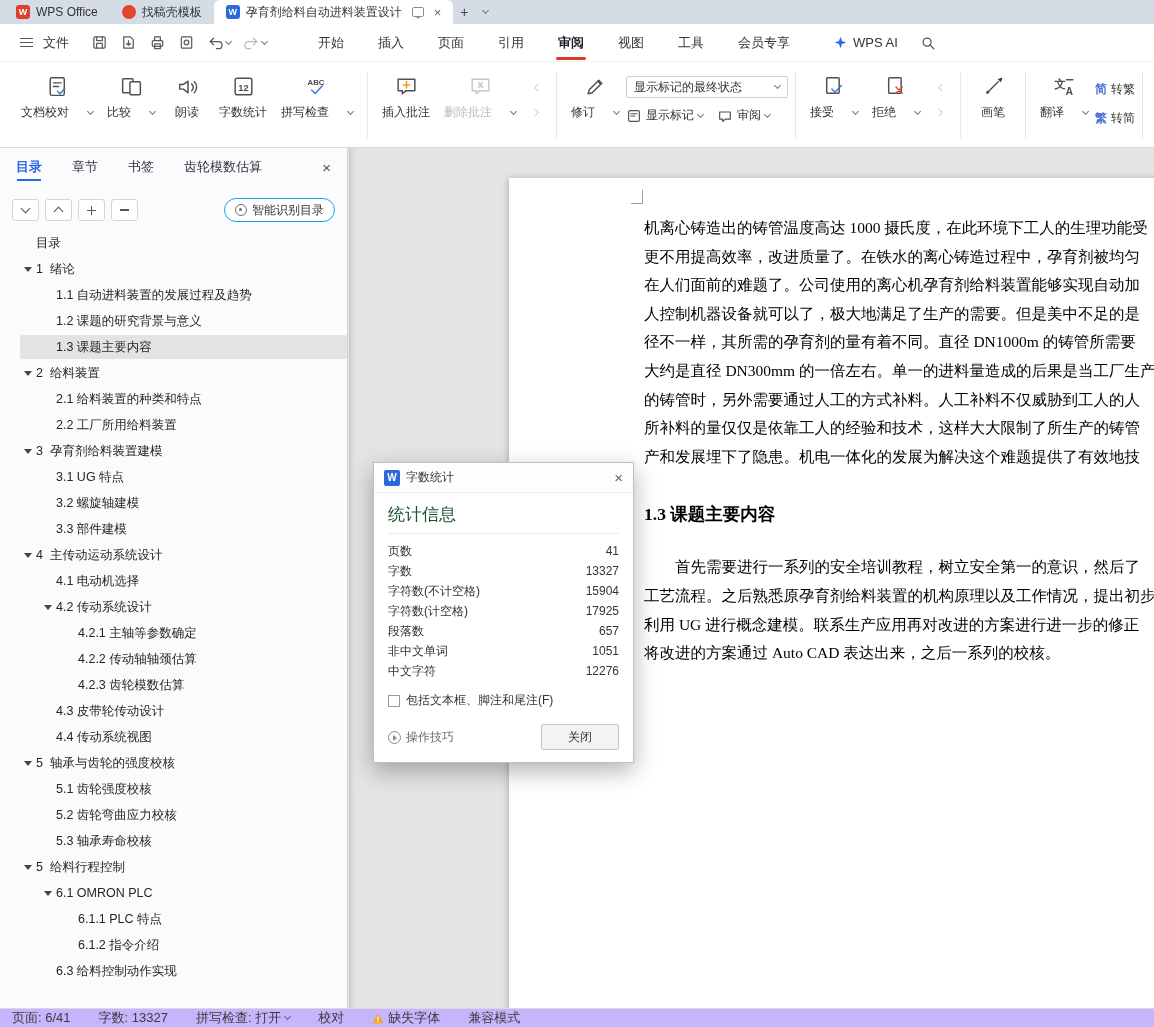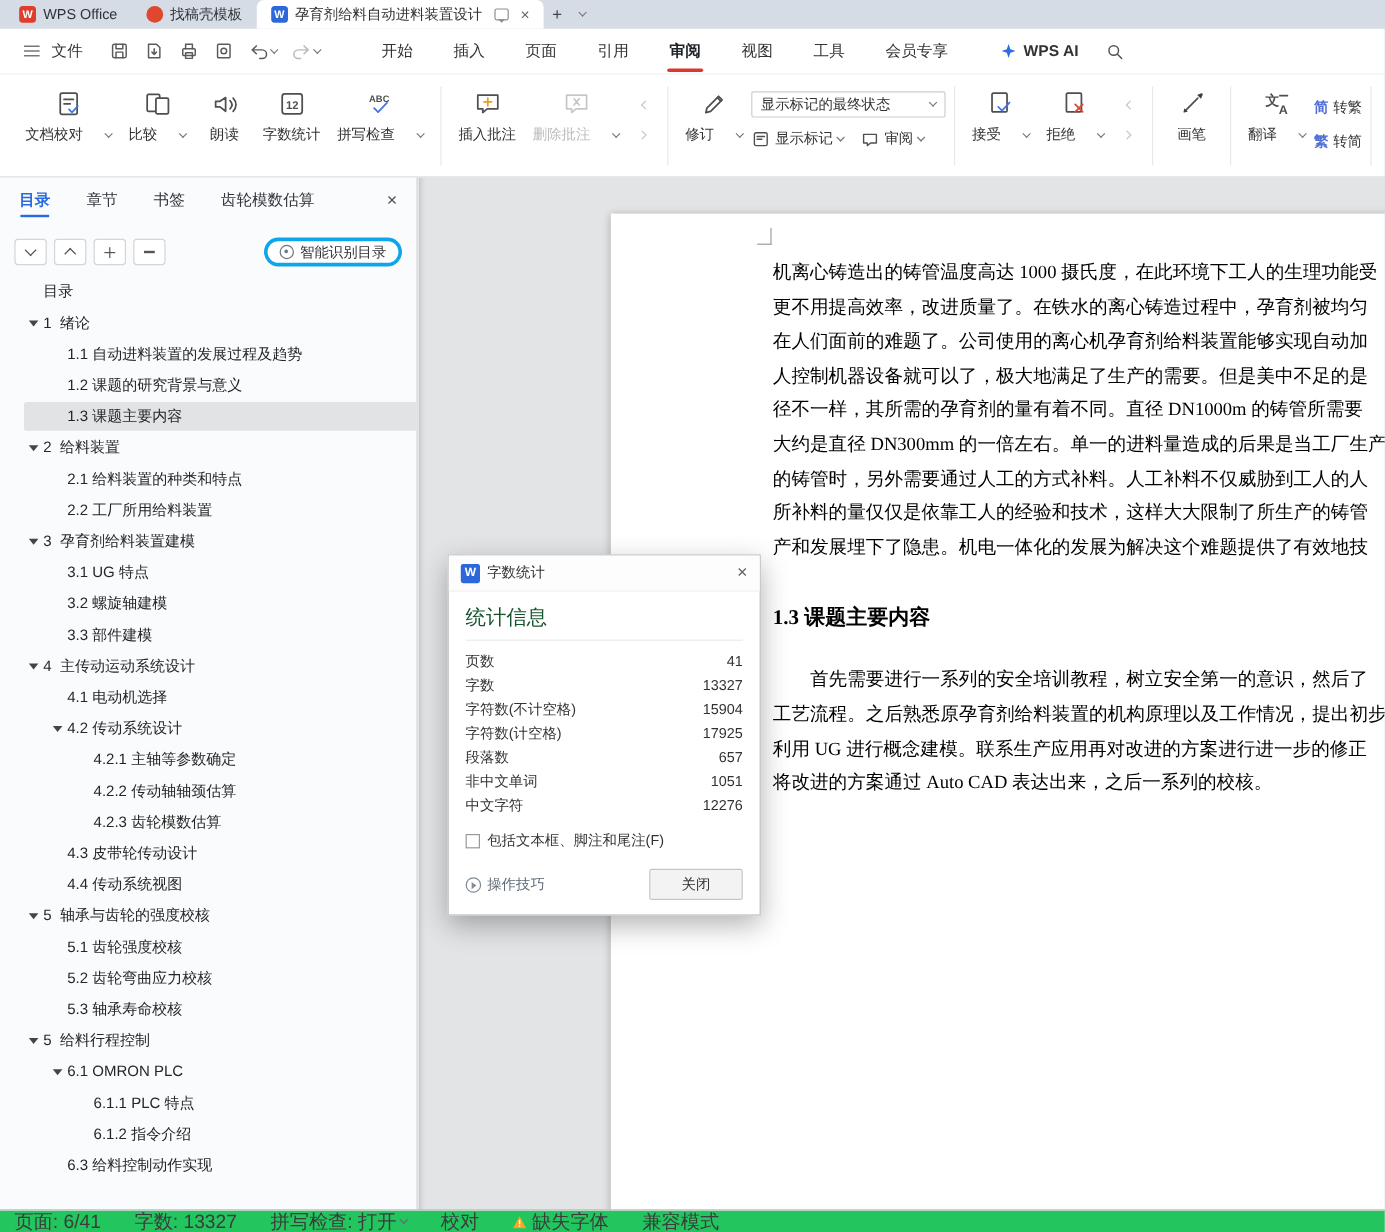--- a/index.html
+++ b/index.html
@@ -27,21 +27,21 @@
 .hamb::after{content:'';position:absolute;left:0;right:0;top:2.8px;height:1.4px;background:#555}
 .qicons{display:flex;align-items:center;gap:12px;margin-left:16px}
 .qicon{display:flex;align-items:center;gap:2px}
 .qicon svg{width:17px;height:17px}
 .qicon svg *{stroke:#5a5a5a;fill:none;stroke-width:1.3;stroke-linecap:round;stroke-linejoin:round}
 .qicon.muted svg *{stroke:#b9b9b9}
 .menu-tabs{display:flex;align-items:center;margin-left:34px;height:38px}
 .menu-tab{padding:0 17px;height:38px;line-height:38px;font-size:13px;color:#333;position:relative}
 .menu-tab.active{font-weight:bold;color:#1f2329}
 .menu-tab.active::after{content:'';position:absolute;left:15px;right:15px;bottom:2px;height:3px;background:#d8392a;border-radius:2px}
-.wpsai{display:flex;align-items:center;gap:5px;margin-left:26px;font-size:13px;font-weight:bold;color:#333}
+.wpsai{display:flex;align-items:center;gap:5px;margin-left:26px;font-size:13px;font-weight:normal;color:#333}
 .wpsai svg{width:15px;height:15px}
 .searchbtn{margin-left:22px;display:flex;align-items:center}
 .searchbtn svg{width:16px;height:16px}
 .searchbtn svg *{stroke:#555;fill:none;stroke-width:1.4;stroke-linecap:round}
 
 
 .ribbon{position:absolute;top:62px;left:0;right:0;height:86px;background:#fff;border-bottom:1px solid #d9d9d9;display:flex;align-items:flex-start;padding:5px 4px 0 14px;overflow:hidden}
 .rbtn{display:flex;flex-direction:column;align-items:center;gap:5px;padding:7px 7px 0;min-width:50px;height:72px;border-radius:4px;flex:0 0 auto}
 .ricon{width:25px;height:25px}
 .ricon *{stroke:#4f4f4f;fill:none;stroke-width:1.4;stroke-linecap:round;stroke-linejoin:round}
@@ -78,21 +78,21 @@
 .ptab.active::after{content:'';position:absolute;left:1px;right:1px;bottom:5px;height:2px;background:#2a6ae0}
 .pclose{margin-left:auto;font-size:15px;color:#555}
 .ptools{display:flex;align-items:center;padding:12px 12px 6px;gap:6px}
 .tbtn{width:27px;height:22px;border:1px solid #d2d5d9;background:#fff;border-radius:3px;display:flex;align-items:center;justify-content:center}
 .cv{width:7px;height:7px;border-right:1.4px solid #555;border-bottom:1.4px solid #555;transform:rotate(45deg);margin-top:-3px}
 .cv.up{transform:rotate(-135deg);margin-top:3px}
 .plusico{position:relative;width:9px;height:9px}
 .plusico::before{content:'';position:absolute;left:0;right:0;top:4px;height:1.3px;background:#555}
 .plusico::after{content:'';position:absolute;top:0;bottom:0;left:4px;width:1.3px;background:#555}
 .minusico{width:9px;height:1.3px;background:#555}
-.smartbtn{margin-left:auto;height:24px;border:3px solid #0ea5e9;border-radius:12px;background:#fff;display:flex;align-items:center;gap:5px;padding:0 10px;font-size:12px;color:#333;white-space:nowrap}
+.smartbtn{margin-left:auto;height:24px;border:1px solid #0ea5e9;border-radius:12px;background:#fff;display:flex;align-items:center;gap:5px;padding:0 10px;font-size:12px;color:#333;white-space:nowrap}
 .smarticon{width:12px;height:12px;border:1.2px solid #6b7480;border-radius:50%;position:relative}
 .smarticon::after{content:'';position:absolute;left:3.2px;top:3.2px;width:3.2px;height:3.2px;border-radius:50%;background:#6b7480}
 .toc{position:absolute;top:78px;bottom:0;left:0;right:0;overflow:hidden;padding-top:4px}
 .toc-item{height:26px;display:flex;align-items:center;font-size:12.5px;color:#262626;position:relative;white-space:pre}
 .toc-item .txt{position:relative;z-index:1}
 .arrowspace{width:16px;flex:0 0 16px;display:flex;align-items:center;justify-content:center;position:relative;z-index:1}
 .tri{width:0;height:0;border-left:4px solid transparent;border-right:4px solid transparent;border-top:5px solid #454545}
 .lvl0{padding-left:20px}.lvl1{padding-left:40px}.lvl2{padding-left:62px}
 .toc-item.selected::before{content:'';position:absolute;left:20px;right:0;top:1px;bottom:1px;background:#e2e3e5;border-radius:2px}
 
@@ -116,21 +116,21 @@
 .drow{display:flex;justify-content:space-between;align-items:center;height:20px;font-size:12px;color:#333}
 .dcheck{display:flex;align-items:center;gap:6px;margin-top:11px;font-size:12px;color:#333}
 .cbox{width:12px;height:12px;border:1px solid #9a9a9a;background:#fff;flex:0 0 12px}
 .dfoot{display:flex;align-items:center;margin-top:15px}
 .tips{display:flex;align-items:center;gap:5px;font-size:12px;color:#5f6b77}
 .tipicon{width:13px;height:13px;border:1px solid #7f8b98;border-radius:50%;position:relative;flex:0 0 13px}
 .tipicon::after{content:'';position:absolute;left:4.4px;top:3.2px;border-left:4.4px solid #7f8b98;border-top:3.2px solid transparent;border-bottom:3.2px solid transparent}
 .dclosebtn{margin-left:auto;width:78px;height:26px;background:#f3f3f3;border:1px solid #c6c6c6;border-radius:2px;font-size:12px;color:#333;display:flex;align-items:center;justify-content:center}
 
 
-.statusbar{position:absolute;left:0;right:0;bottom:0;height:19px;background:#22c55e;border-top:1px solid #d9d9d9;display:flex;align-items:center;gap:28px;padding:0 12px;font-size:16px;color:#3c3c3c}
+.statusbar{position:absolute;left:0;right:0;bottom:0;height:19px;background:#c4b5fd;border-top:1px solid #d9d9d9;display:flex;align-items:center;gap:28px;padding:0 12px;font-size:13px;color:#3c3c3c}
 .sitem{display:flex;align-items:center;gap:4px;white-space:nowrap}
 .sitem svg{width:12px;height:11px}
 .schev{width:5px;height:5px;border-right:1.2px solid #666;border-bottom:1.2px solid #666;transform:rotate(45deg);margin-top:-3px}
 </style>
 </head>
 <body>
 
 <div class="app">
 
   <div class="tabbar">

